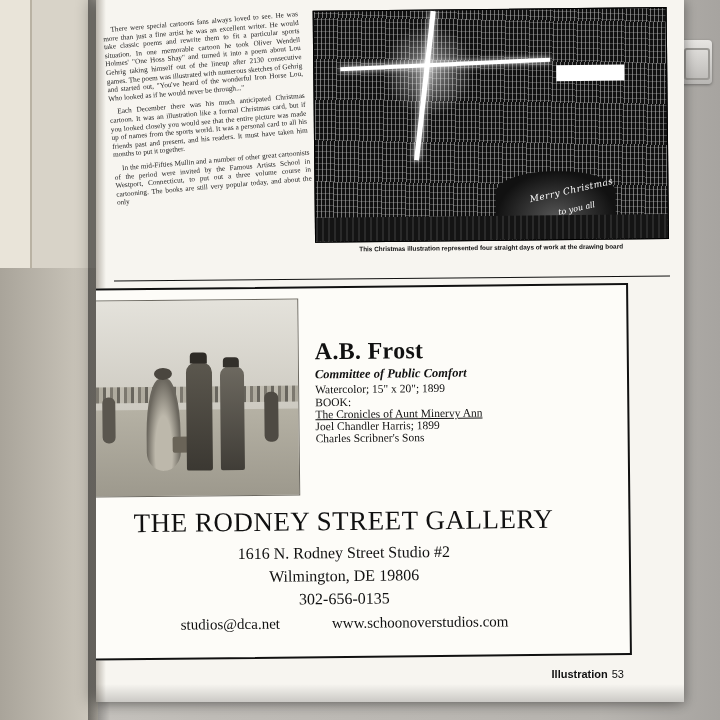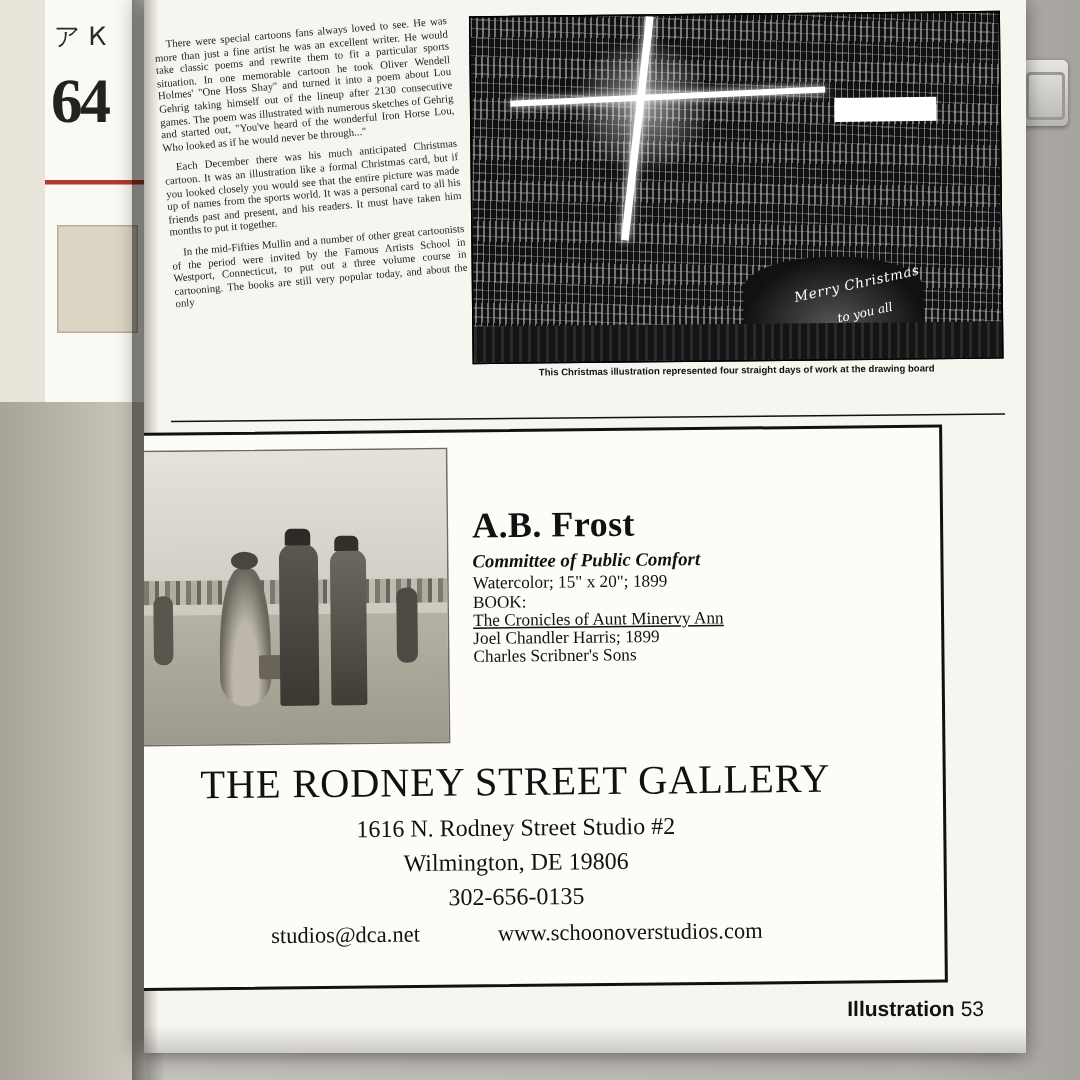--- a/index.html
+++ b/index.html
@@ -102,39 +102,32 @@
   .ad-credit .line{font-size:11.5px;}
 
   .gallery{position:absolute;left:0;top:218px;width:570px;text-align:center;color:#111;}
   .gallery .name{font-size:27px;letter-spacing:.5px;}
   .gallery .addr{font-size:16px;margin-top:7px;}
   .gallery .city{font-size:16px;margin-top:5px;}
   .gallery .phone{font-size:16px;margin-top:5px;}
   .gallery .webrow{display:flex;justify-content:center;gap:52px;margin-top:7px;font-size:15px;}
 
   
-  .folio{position:absolute;right:28px;bottom:22px;font-family:"Liberation Sans",sans-serif;font-size:14px;color:#111;font-weight:bold;margin-left:25px;}
+  .folio{position:absolute;right:60px;bottom:22px;font-family:"Liberation Sans",sans-serif;font-size:11px;color:#111;font-weight:bold;margin-left:25px;}
   .folio .num{font-weight:normal;margin-left:4px;}
 </style>
 </head>
 <body>
 
 <div class="desk"></div>
 <div class="desk-right"></div>
 <div class="clip"></div>
 
 <div class="left-stack">
   <div class="left-book-a"></div>
-  <div class="left-book-b">
-    <div class="glyphs">ア
-К</div>
-    <div class="bignum">64</div>
-    <div class="redline"></div>
-    <div class="thumb"></div>
-  </div>
   <div class="left-bottom"></div>
 </div>
 <div class="left-shadow"></div>
 
 <div class="page">
   <div class="page-edge"></div>
 
   <div class="top-section">
     <div class="col-text">
       <p>There were special cartoons fans always loved to see. He was more than just a fine artist he was an excellent writer. He would take classic poems and rewrite them to fit a particular sports situation. In one memorable cartoon he took Oliver Wendell Holmes' "One Hoss Shay" and turned it into a poem about Lou Gehrig taking himself out of the lineup after 2130 consecutive games. The poem was illustrated with numerous sketches of Gehrig and started out, "You've heard of the wonderful Iron Horse Lou, Who looked as if he would never be through..."</p>

